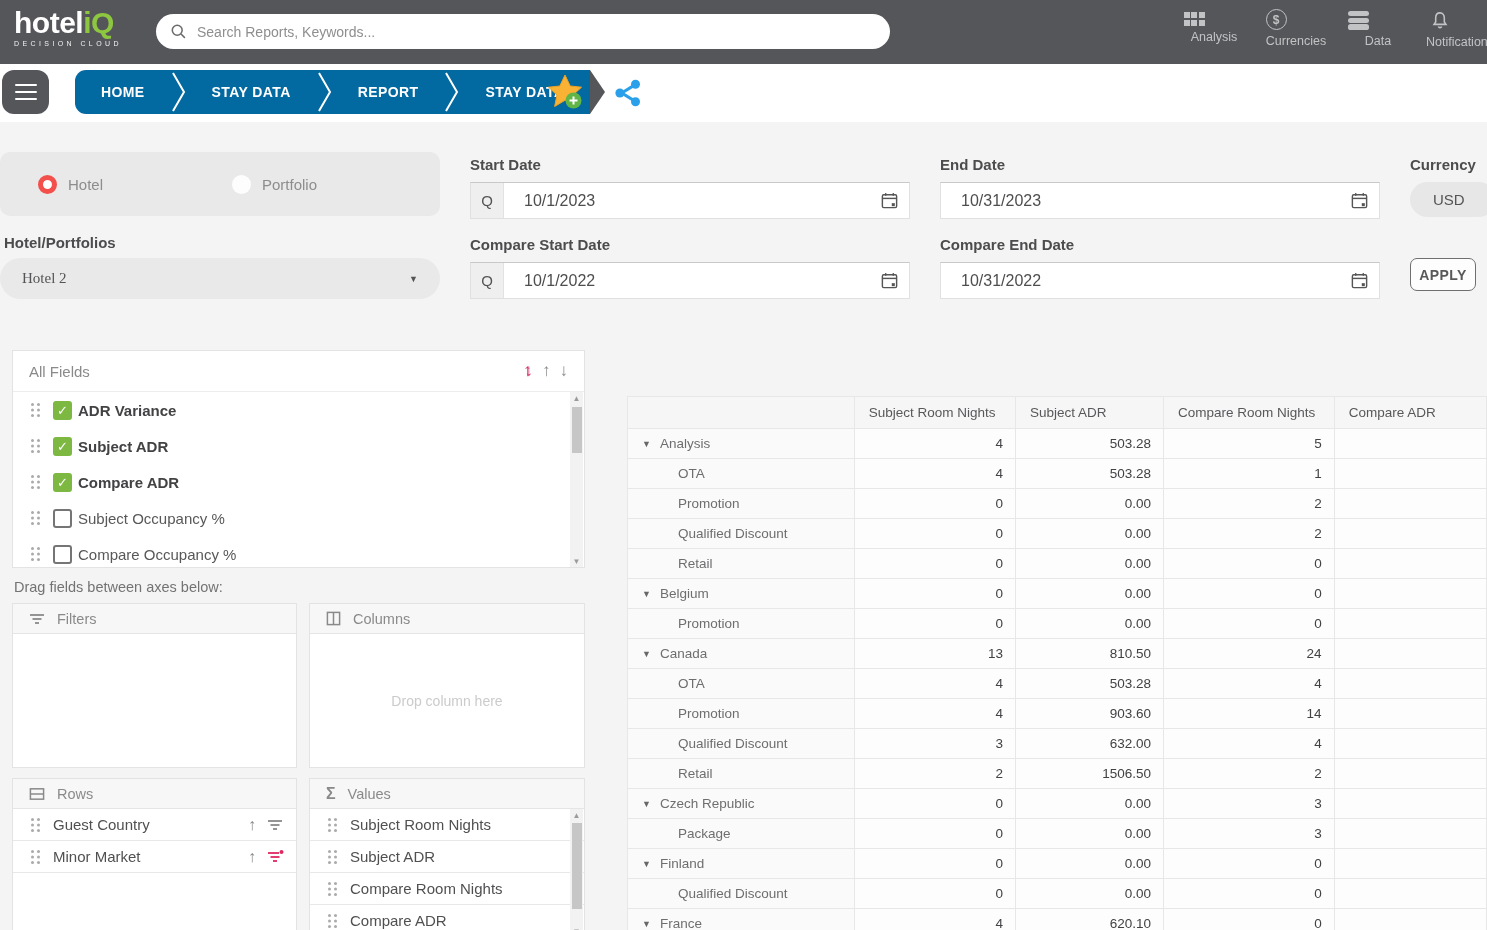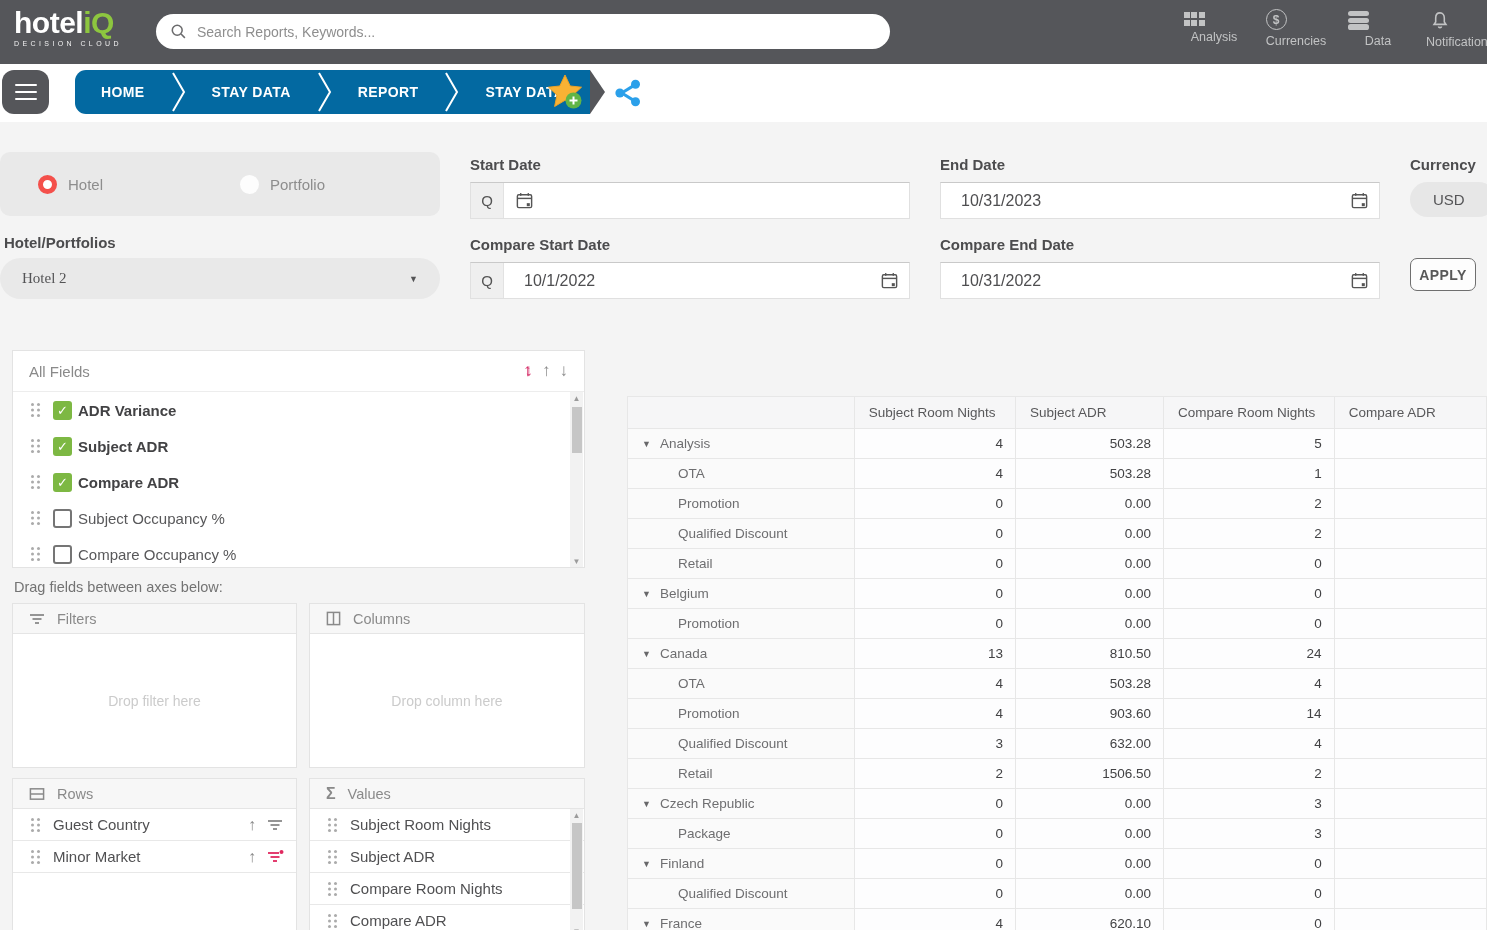--- a/index.html
+++ b/index.html
@@ -211,35 +211,36 @@
         <circle cx="18" cy="19" r="3.6" fill="#2ba0ea"></circle>
       </svg>
     </div>
   </div>
 
   <div class="radio-box">
     <span class="radio-opt" style="left:38px;">
       <span class="radio-on"></span>
       <span class="rlabel">Hotel</span>
     </span>
-    <span class="radio-opt" style="left:240px;text-align:right;">
+    <span class="radio-opt" style="left:232px;text-align:right;">
       <span class="radio-off"></span>
       <span class="rlabel">Portfolio</span>
     </span>
   </div>
 
   <div class="flabel" style="left:4px; top:234px;">Hotel/Portfolios</div>
   <div class="hp-select">
     <span class="val">Hotel 2</span>
     <span class="caret">▼</span>
   </div>
 
   <div class="flabel" style="left:470px; top:156px;">Start Date</div>
   <div class="date-group" style="left:470px; top:182px; width:440px;">
     <span class="q-btn">Q</span>
+    <span class="date-val">10/1/2023</span>
     <span class="cal-btn">
       <svg width="19" height="19" viewBox="0 0 20 20">
           <rect x="2.5" y="4" width="15" height="13.5" rx="1.5" fill="none" stroke="#555" stroke-width="1.5"></rect>
           <line x1="2.5" y1="7.8" x2="17.5" y2="7.8" stroke="#555" stroke-width="1.5"></line>
           <line x1="6" y1="2.2" x2="6" y2="5" stroke="#555" stroke-width="1.5"></line>
           <line x1="14" y1="2.2" x2="14" y2="5" stroke="#555" stroke-width="1.5"></line>
           <rect x="12.4" y="12.8" width="3.2" height="3.2" fill="#555"></rect>
         </svg>
     </span>
   </div>
@@ -348,23 +349,20 @@
   <div class="card box-filters">
     <div class="axis-head">
       <span>
           <svg width="16" height="14" viewBox="0 0 16 14">
             <line x1="1" y1="3" x2="15" y2="3" stroke="#8a8a8a" stroke-width="1.8"></line>
             <line x1="3.5" y1="7" x2="12.5" y2="7" stroke="#8a8a8a" stroke-width="1.8"></line>
             <line x1="6" y1="11" x2="10" y2="11" stroke="#8a8a8a" stroke-width="1.8"></line>
           </svg>
         </span>
       <span class="atitle">Filters</span>
-    </div>
-    <div class="axis-body" style="height:133px;">
-      <span class="drop-ph">Drop filter here</span>
     </div>
   </div>
 
   <div class="card box-columns">
     <div class="axis-head">
       <span>
           <svg width="15" height="15" viewBox="0 0 16 16">
             <rect x="1.5" y="1.5" width="13" height="13" class="sq-icon"></rect>
             <line x1="8" y1="1.5" x2="8" y2="14.5" stroke="#8a8a8a" stroke-width="1.6"></line>
           </svg>

